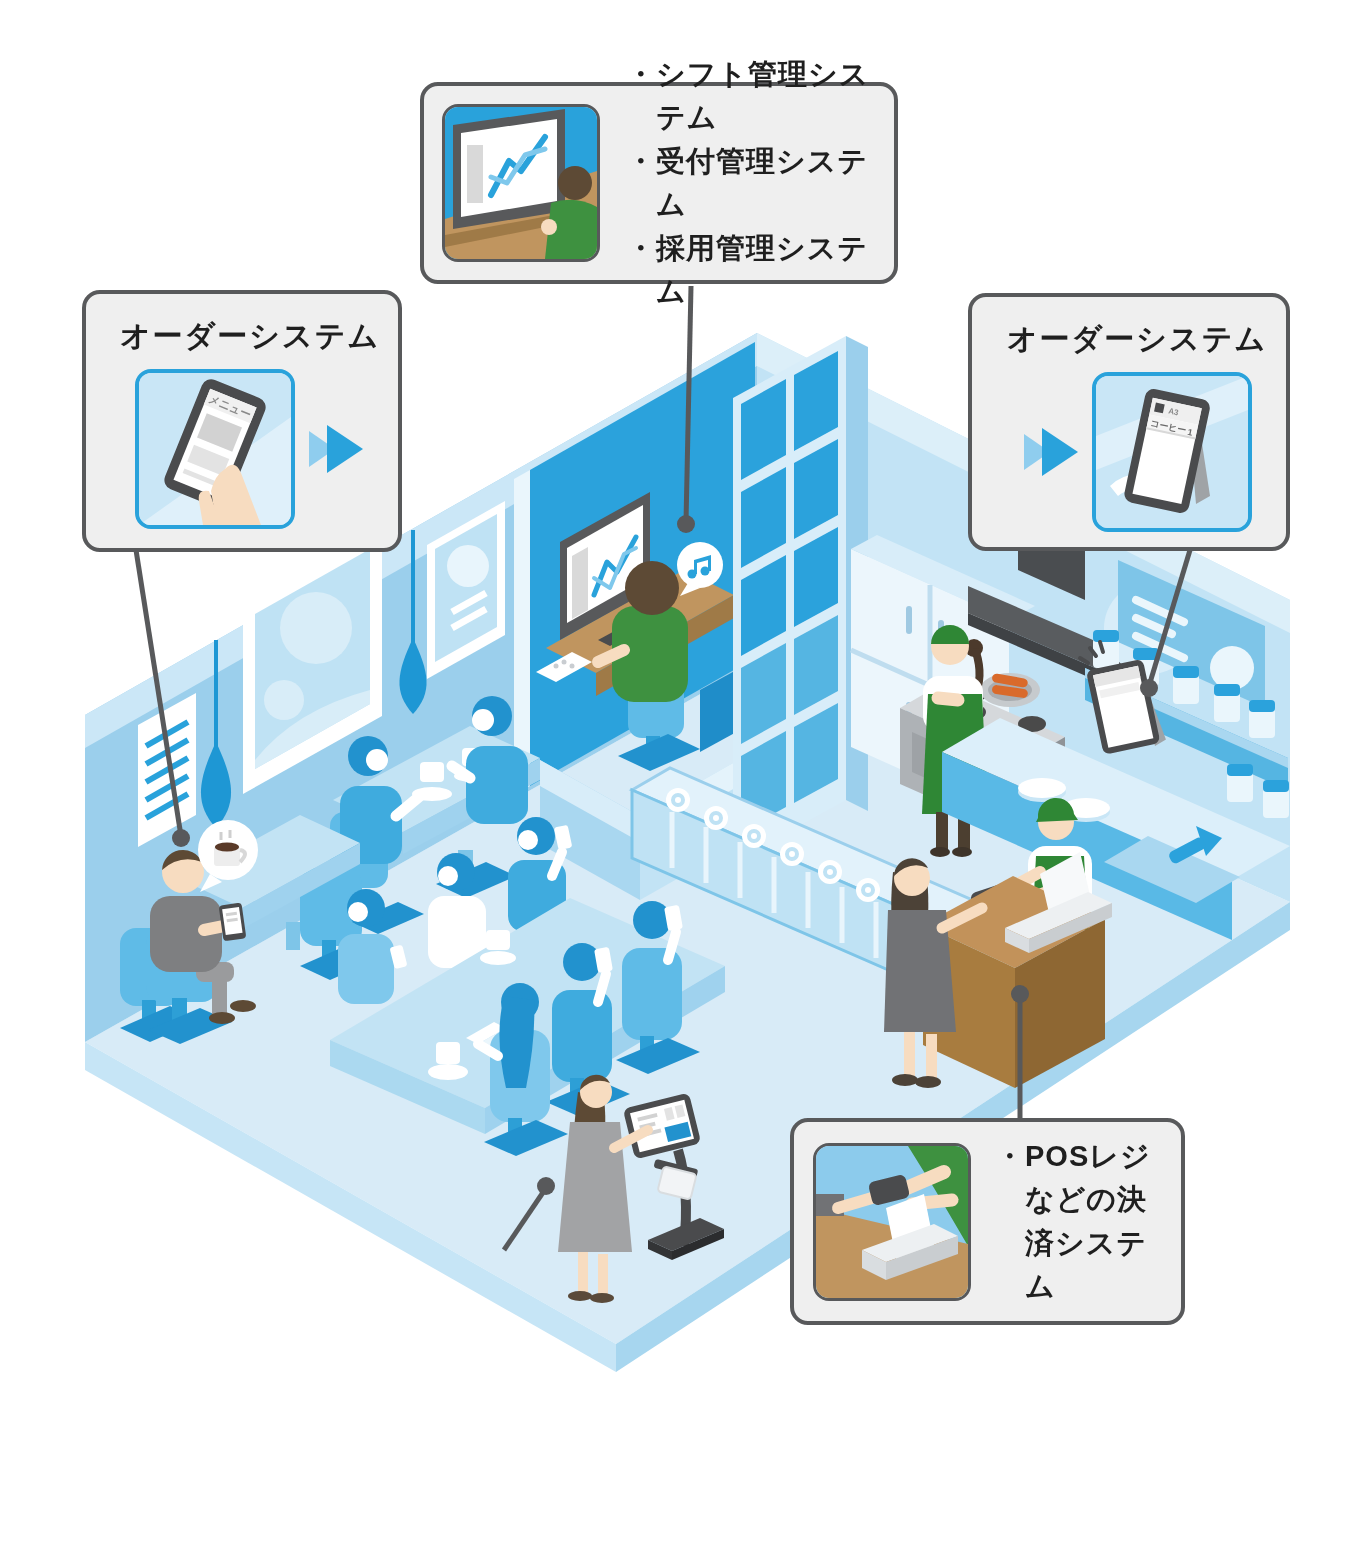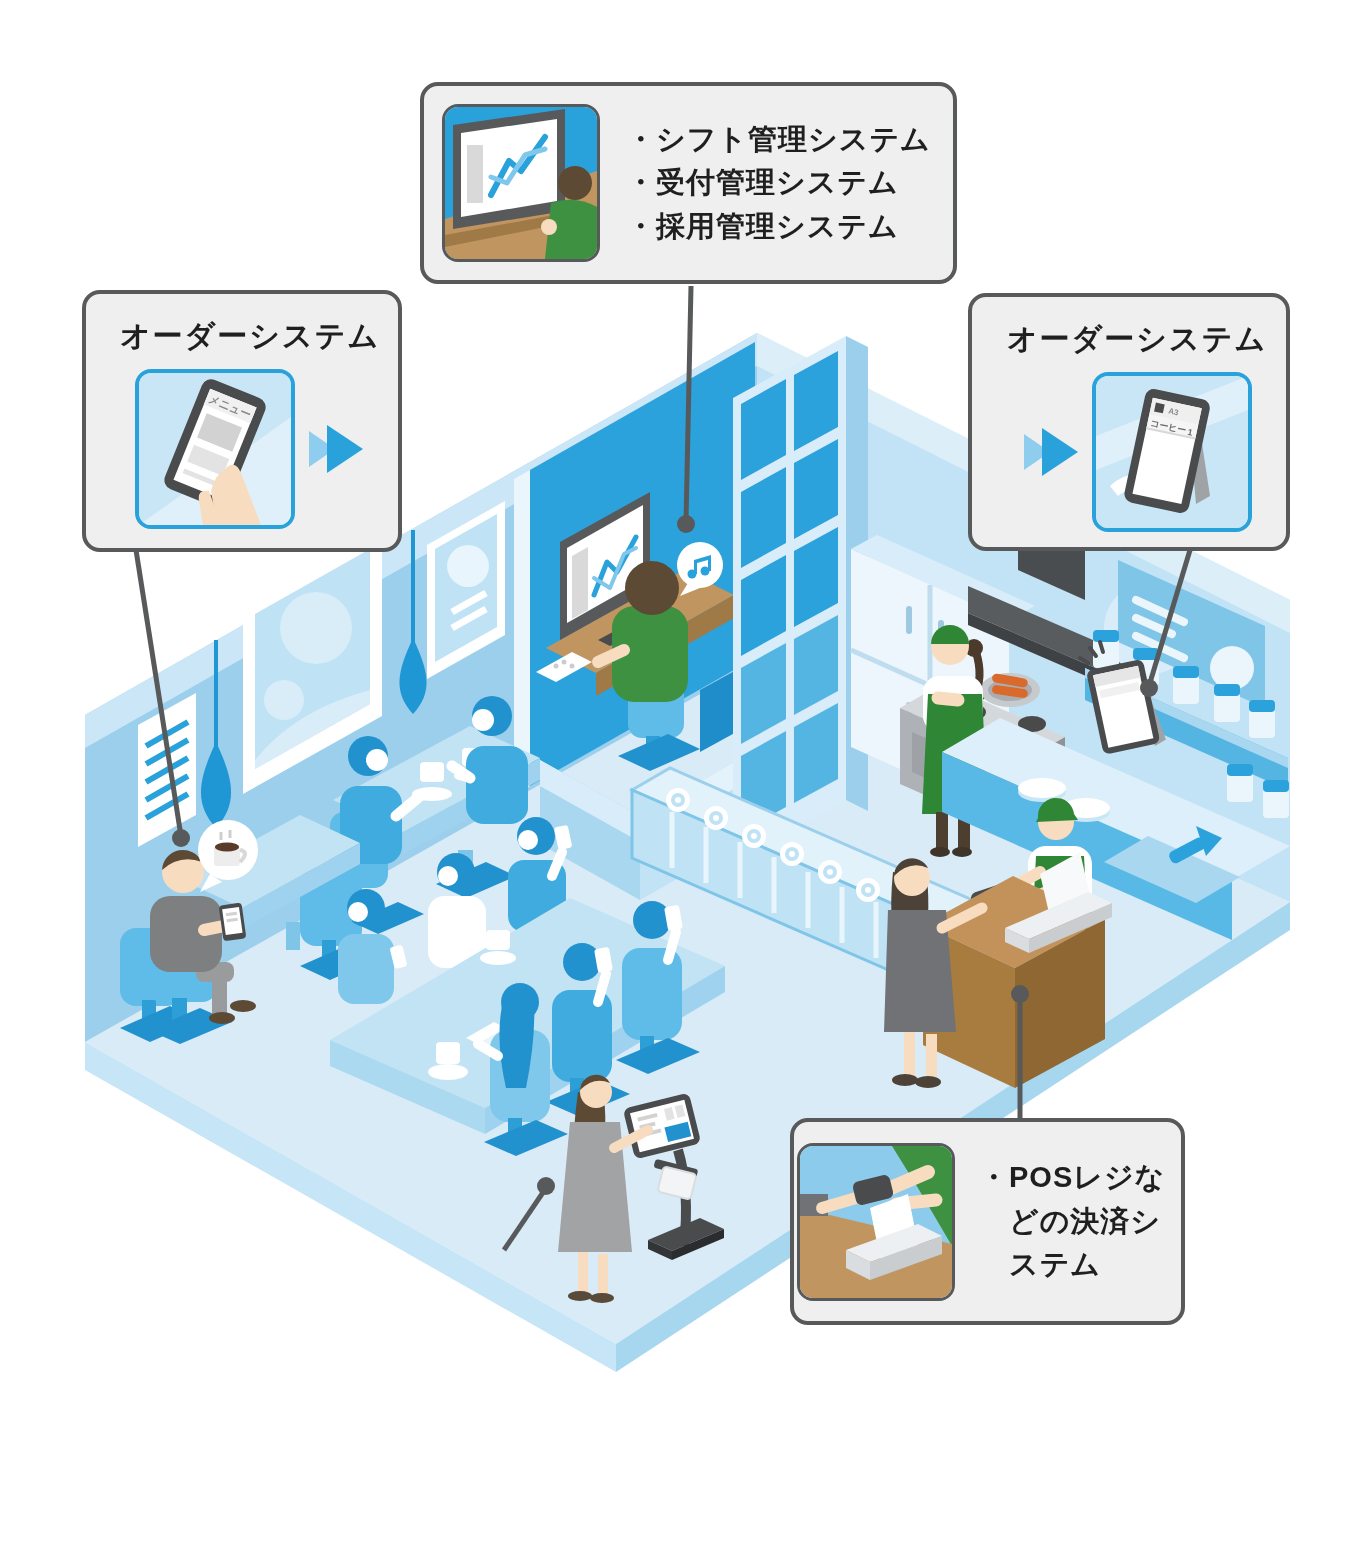--- a/index.html
+++ b/index.html
@@ -10,26 +10,26 @@
   .callout .title{font-weight:bold;font-size:30px;text-align:center;letter-spacing:2px;color:#1F1F1F;}
   .callout ul{list-style:none;margin:0;padding:0;}
   .callout li{font-weight:bold;font-size:29px;letter-spacing:1px;line-height:1.5;text-indent:-30px;padding-left:30px;}
   .row{display:flex;align-items:center;}
   .thumb{flex:none;border-radius:16px;overflow:hidden;background:#C9E6F6;}
   .thumb.dark-border{border:3px solid #58595B;}
   .thumb.blue-border{border:4px solid #29A2DB;}
   .thumb svg{display:block;}
   .chev{flex:none;}
   
-  #co-backoffice{left:420px;top:82px;width:537px;height:202px;display:flex;align-items:center;padding:0 18px;gap:26px;}
+  #co-backoffice{left:420px;top:82px;width:478px;height:202px;display:flex;align-items:center;padding:0 18px;gap:26px;}
   #co-order-left{left:82px;top:290px;width:320px;height:262px;}
   #co-order-left .row{justify-content:center;gap:12px;margin-top:12px;}
   #co-order-right{left:968px;top:293px;width:322px;height:258px;}
   #co-order-right .row{justify-content:center;gap:12px;margin-top:12px;}
-  #co-pos{left:790px;top:1118px;width:395px;height:207px;display:flex;align-items:center;padding:0 3px;gap:24px;}
+  #co-pos{left:790px;top:1118px;width:395px;height:207px;display:flex;align-items:center;padding:0 19px;gap:24px;}
   #co-pos ul{width:252px;}
   #co-reception{left:212px;top:1222px;width:302px;height:278px;}
   #co-reception .thumb{margin:12px auto 0 auto;}
   #co-order-left .title,#co-order-right .title{margin-top:22px;}
   #co-reception .title{margin-top:24px;}
 </style>
 </head>
 <body>
 
 <div class="stage">

